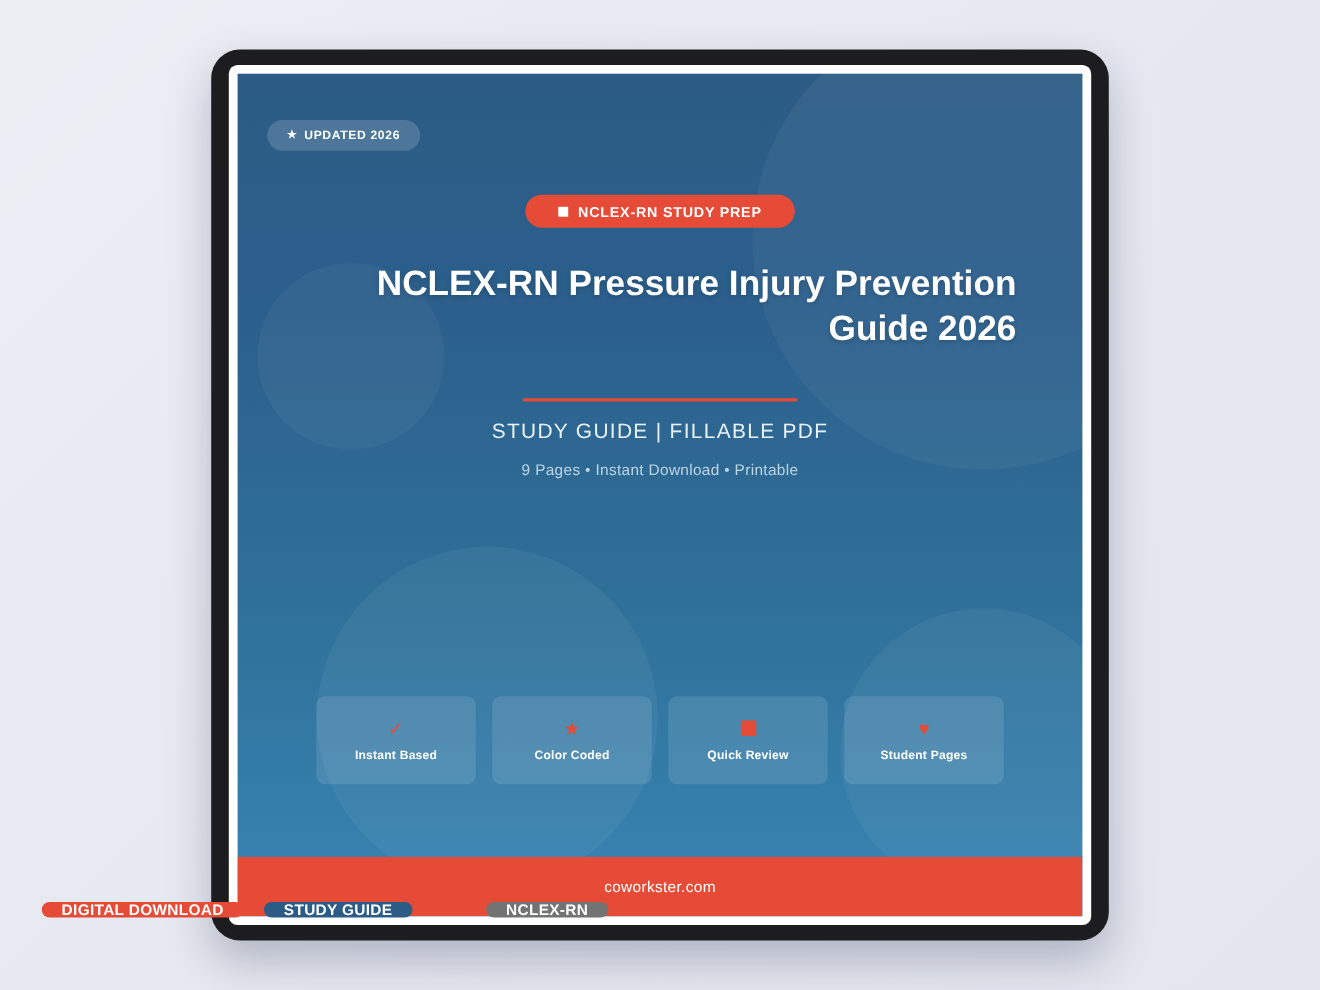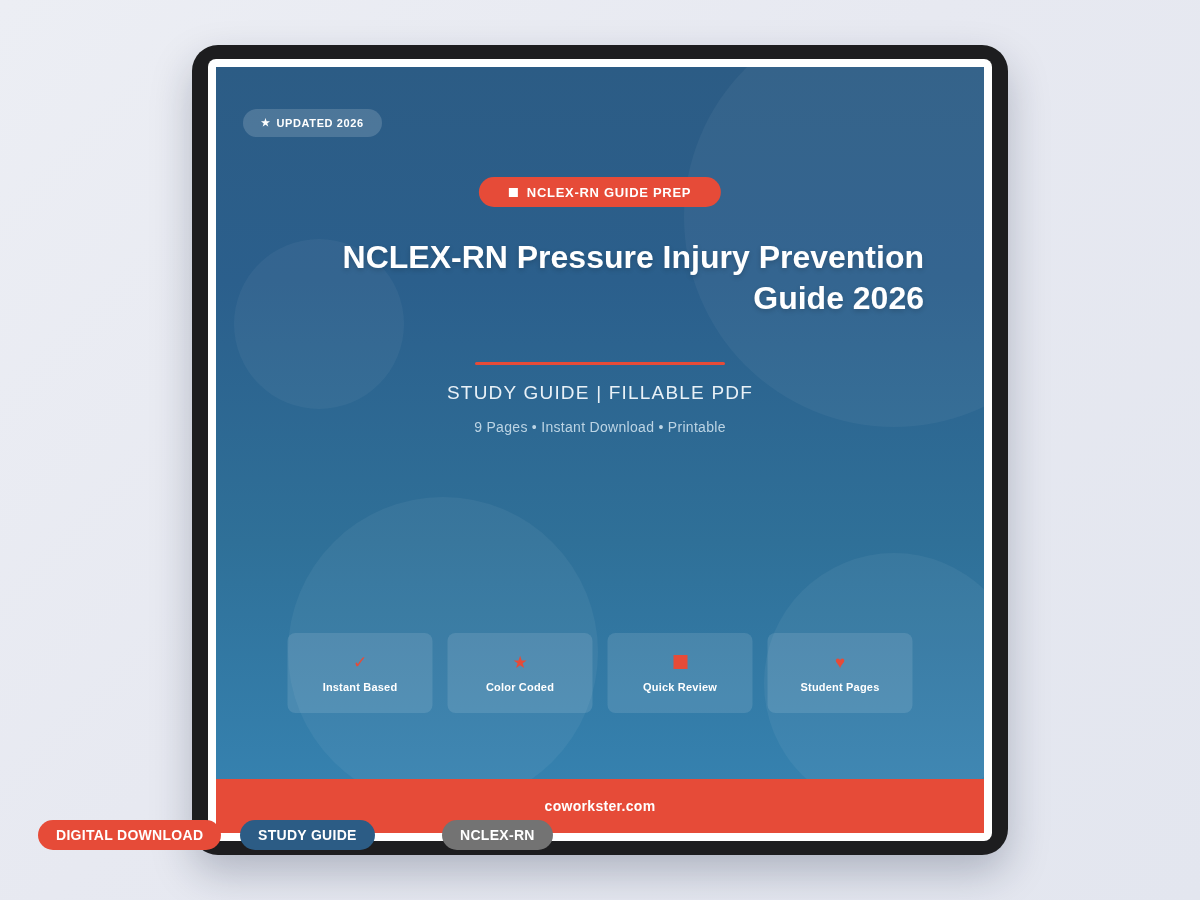--- a/index.html
+++ b/index.html
@@ -201,31 +201,31 @@
     bottom: 0;
     height: 54px;
     background: #e64b38;
     display: flex;
     align-items: center;
     justify-content: center;
   }
   .poster-footer .site {
     color: #ffffff;
     font-size: 14px;
-    font-weight: bold;
+    font-weight: normal;
     letter-spacing: 0.3px;
   }
 
   
   .tag {
     position: absolute;
     display: flex;
     align-items: center;
     justify-content: center;
-    height: 30px;
+    height: 14px;
     border-radius: 15px;
     color: #ffffff;
     font-size: 14px;
     font-weight: bold;
     letter-spacing: 0.3px;
     padding: 0 18px;
     box-sizing: border-box;
     white-space: nowrap;
   }
   .tag-digital {
@@ -260,21 +260,21 @@
       <div class="blob blob-3"></div>
       <div class="blob blob-4"></div>
 
       <div class="updated-pill">
         <span class="star">★</span>
         <span>UPDATED 2026</span>
       </div>
 
       <div class="exam-badge">
         <span class="sq"></span>
-        <span>NCLEX-RN GUIDE PREP</span>
+        <span>NCLEX-RN STUDY PREP</span>
       </div>
 
       <div class="poster-title">NCLEX-RN Pressure Injury Prevention Guide 2026</div>
 
       <div class="title-rule"></div>
 
       <div class="poster-subtitle">STUDY GUIDE  |  FILLABLE PDF</div>
 
       <div class="poster-meta">9 Pages  •  Instant Download  •  Printable</div>
 

